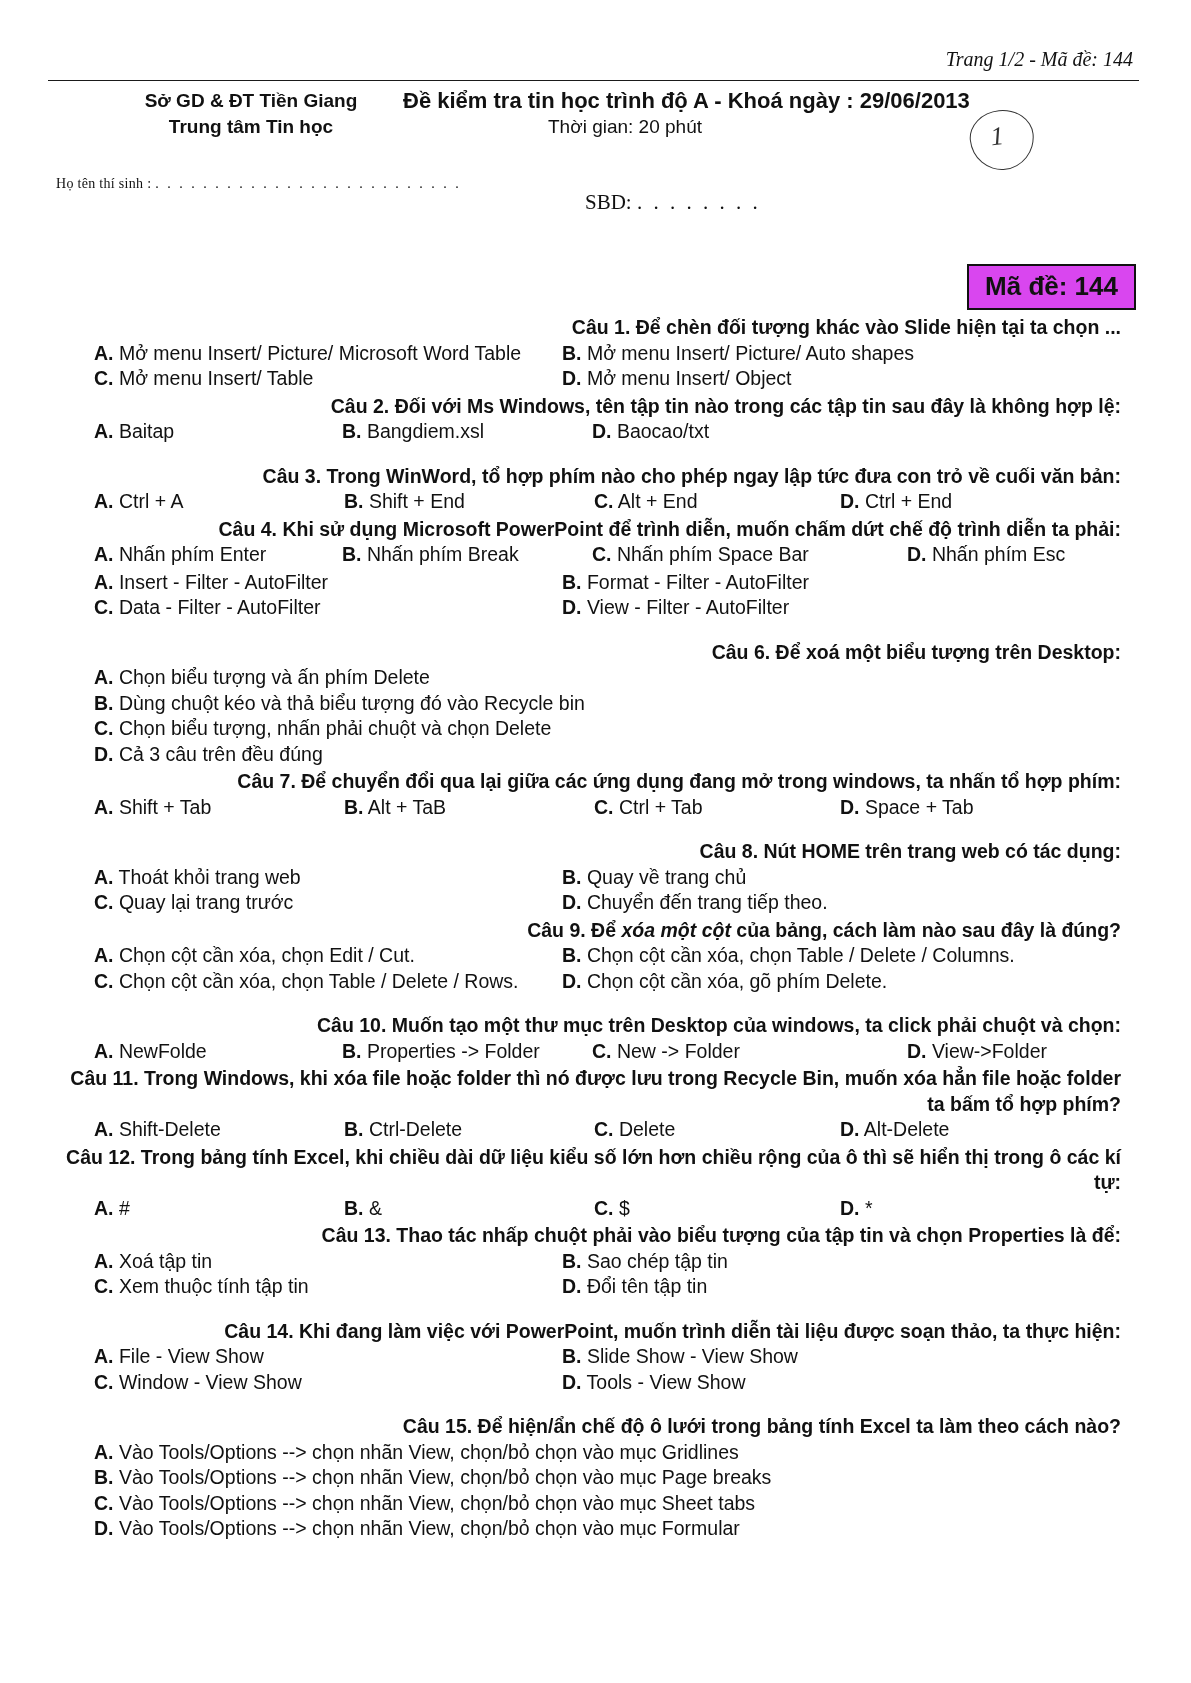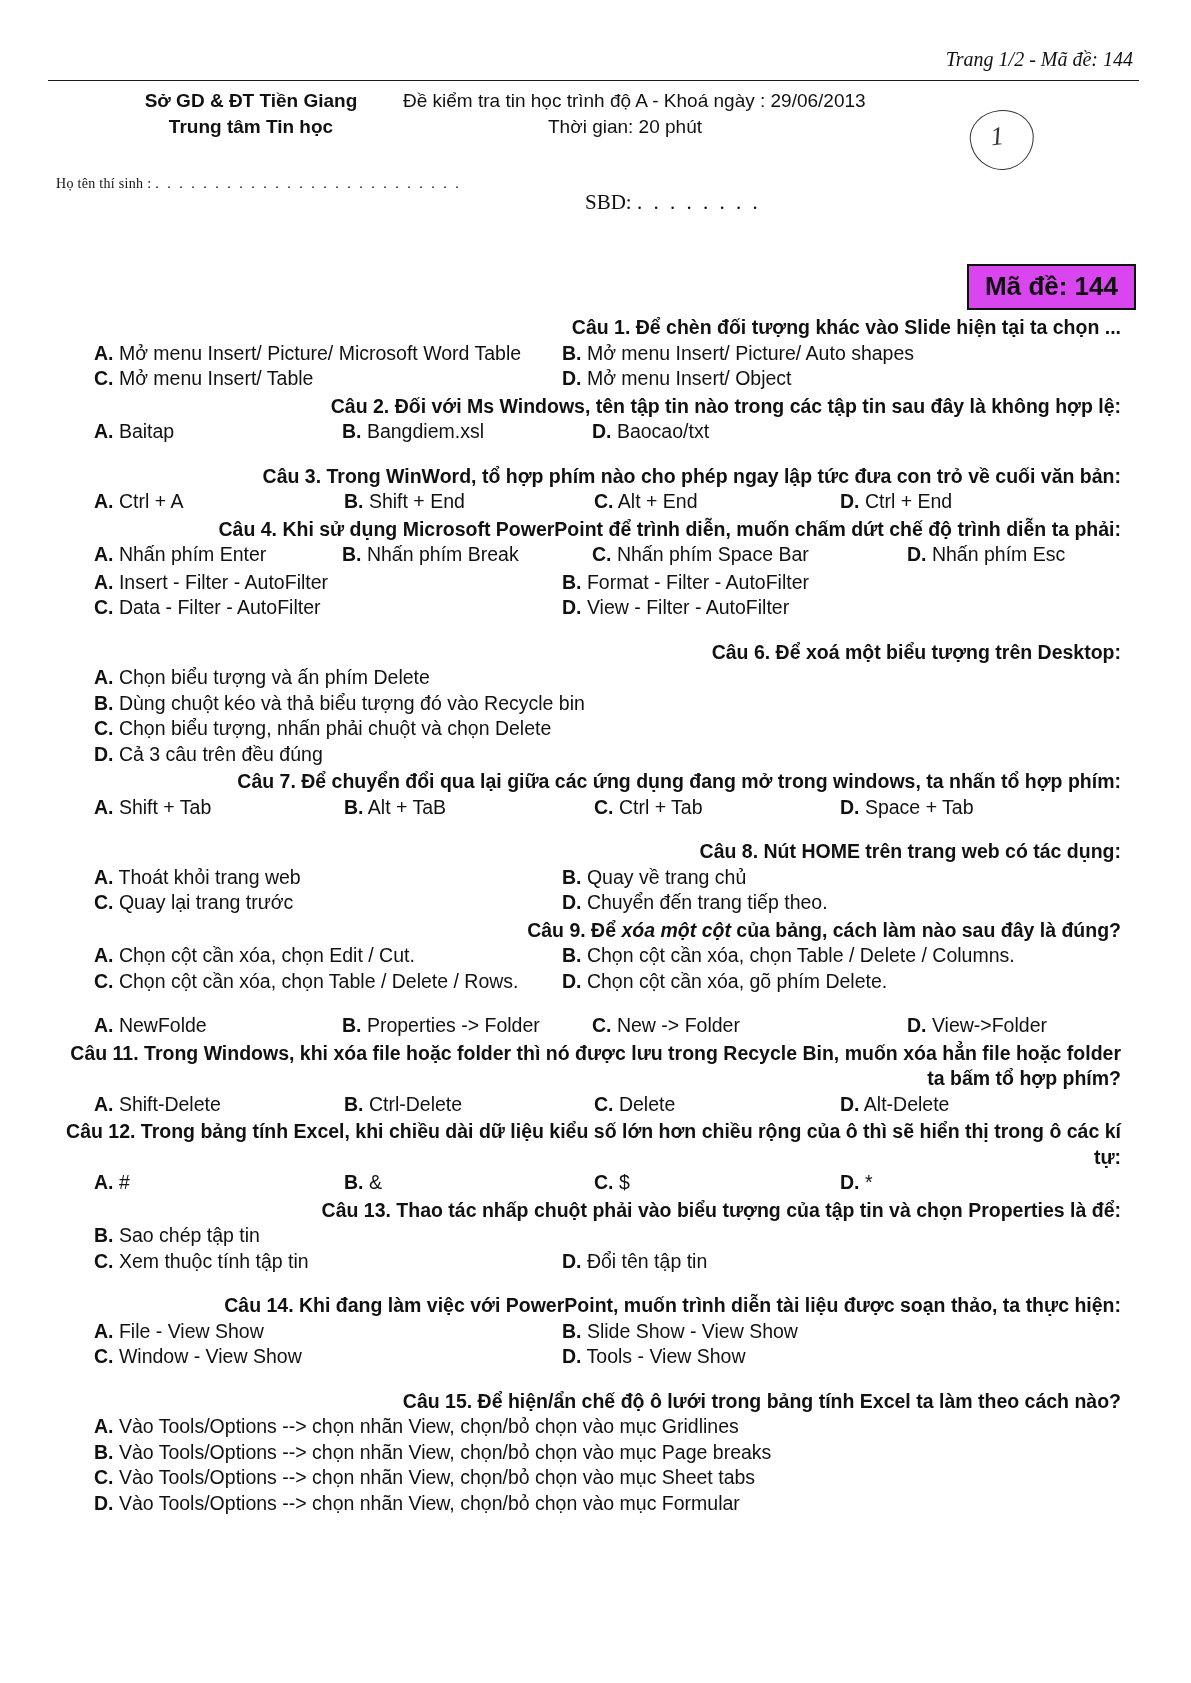--- a/index.html
+++ b/index.html
@@ -55,23 +55,23 @@
     font-weight: bold;
     font-size: 19px;
     line-height: 26px;
     width: 290px;
     font-family: "Liberation Sans", sans-serif;
   }
   .exam-title {
     position: absolute;
     left: 355px;
     top: 0;
-    font-size: 19px;
+    font-size: 22px;
     line-height: 26px;
-    font-weight: normal;
+    font-weight: bold;
     white-space: nowrap;
   }
   .exam-time {
     position: absolute;
     left: 500px;
     top: 26px;
     font-size: 19px;
     line-height: 26px;
     font-weight: normal;
     white-space: nowrap;
@@ -318,20 +318,21 @@
         <div class="opt-row c2">
           <span class="opt"><b>C.</b> Chọn cột cần xóa, chọn Table / Delete / Rows.</span>
           <span class="opt"><b>D.</b> Chọn cột cần xóa, gõ phím Delete.</span>
         </div>
       </div>
     </div>
 
     <div class="q-gap"></div>
 
     <div class="q">
+      <div class="q-stem">Câu 10. Muốn tạo một thư mục trên Desktop của windows, ta click phải chuột và chọn:</div>
       <div class="opts">
         <div class="opt-row c4a">
           <span class="opt"><b>A.</b> NewFolde</span>
           <span class="opt"><b>B.</b> Properties -&gt; Folder</span>
           <span class="opt"><b>C.</b> New -&gt; Folder</span>
           <span class="opt"><b>D.</b> View-&gt;Folder</span>
         </div>
       </div>
     </div>
 
@@ -356,20 +357,21 @@
           <span class="opt"><b>C.</b> $</span>
           <span class="opt"><b>D.</b> *</span>
         </div>
       </div>
     </div>
 
     <div class="q">
       <div class="q-stem">Câu 13. Thao tác nhấp chuột phải vào biểu tượng của tập tin và chọn Properties là để:</div>
       <div class="opts">
         <div class="opt-row c2">
+          <span class="opt"><b>A.</b> Xoá tập tin</span>
           <span class="opt"><b>B.</b> Sao chép tập tin</span>
         </div>
         <div class="opt-row c2">
           <span class="opt"><b>C.</b> Xem thuộc tính tập tin</span>
           <span class="opt"><b>D.</b> Đổi tên tập tin</span>
         </div>
       </div>
     </div>
 
     <div class="q-gap"></div>

